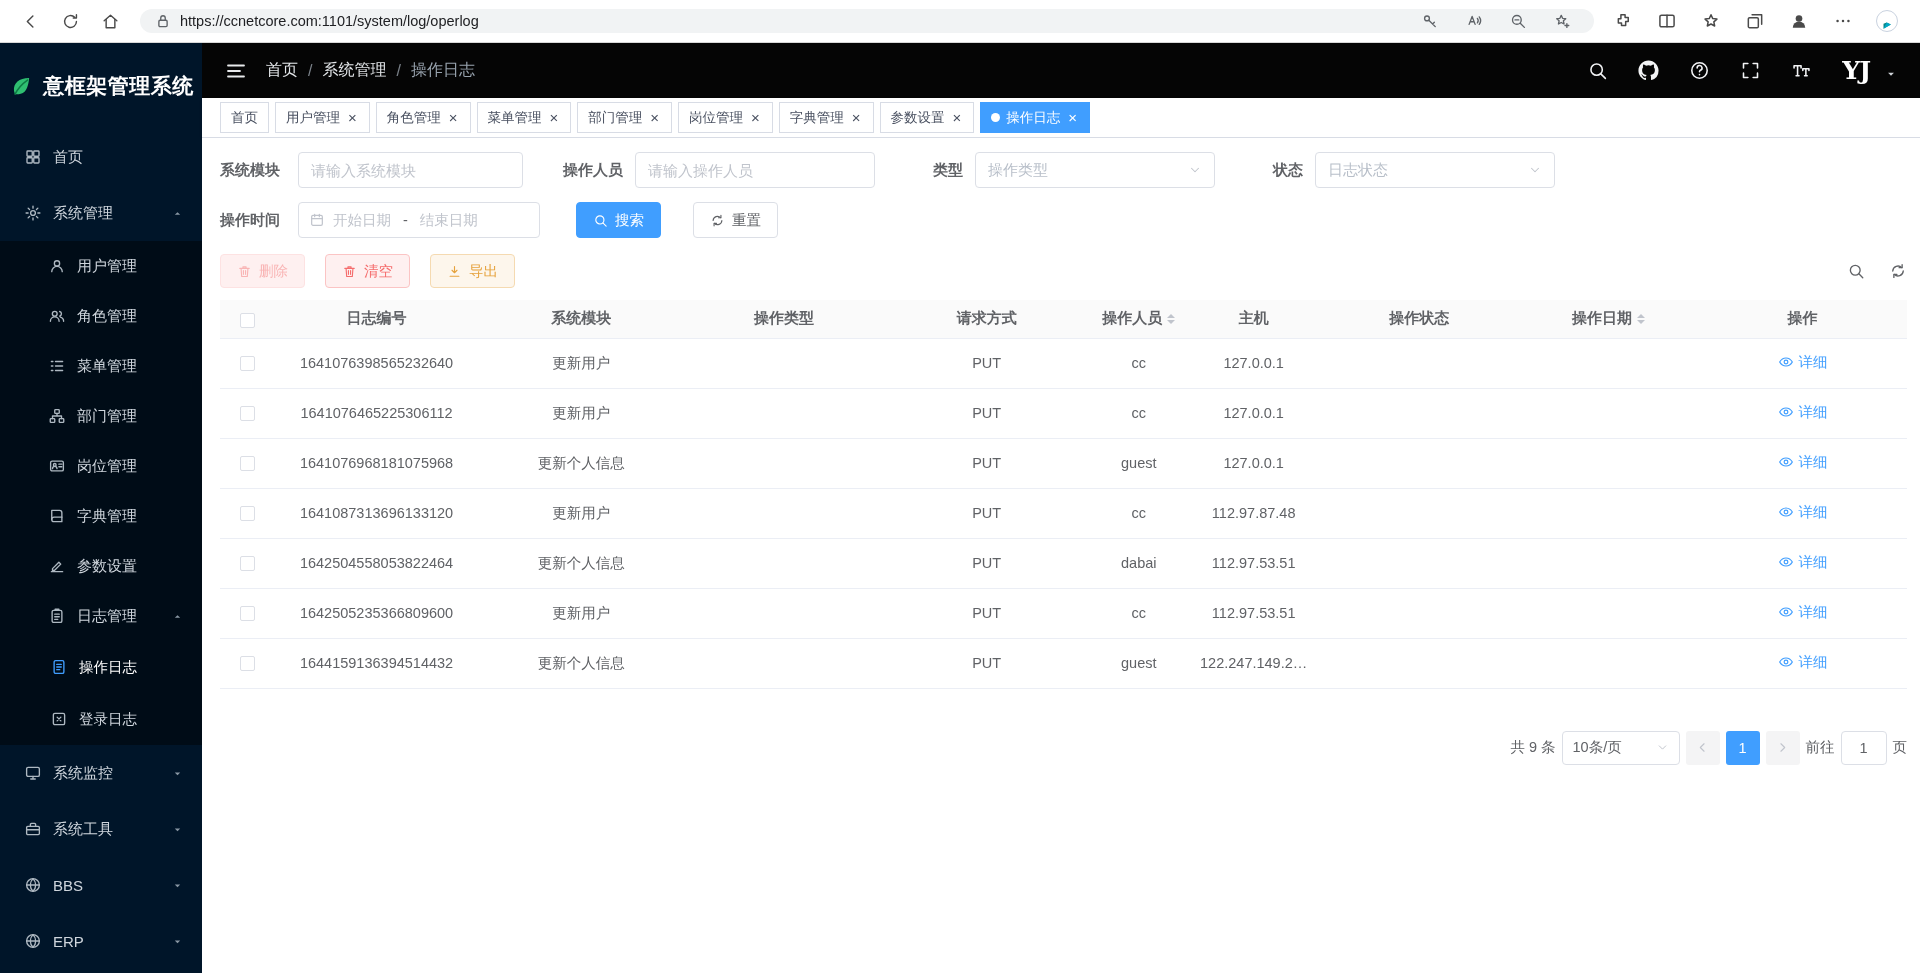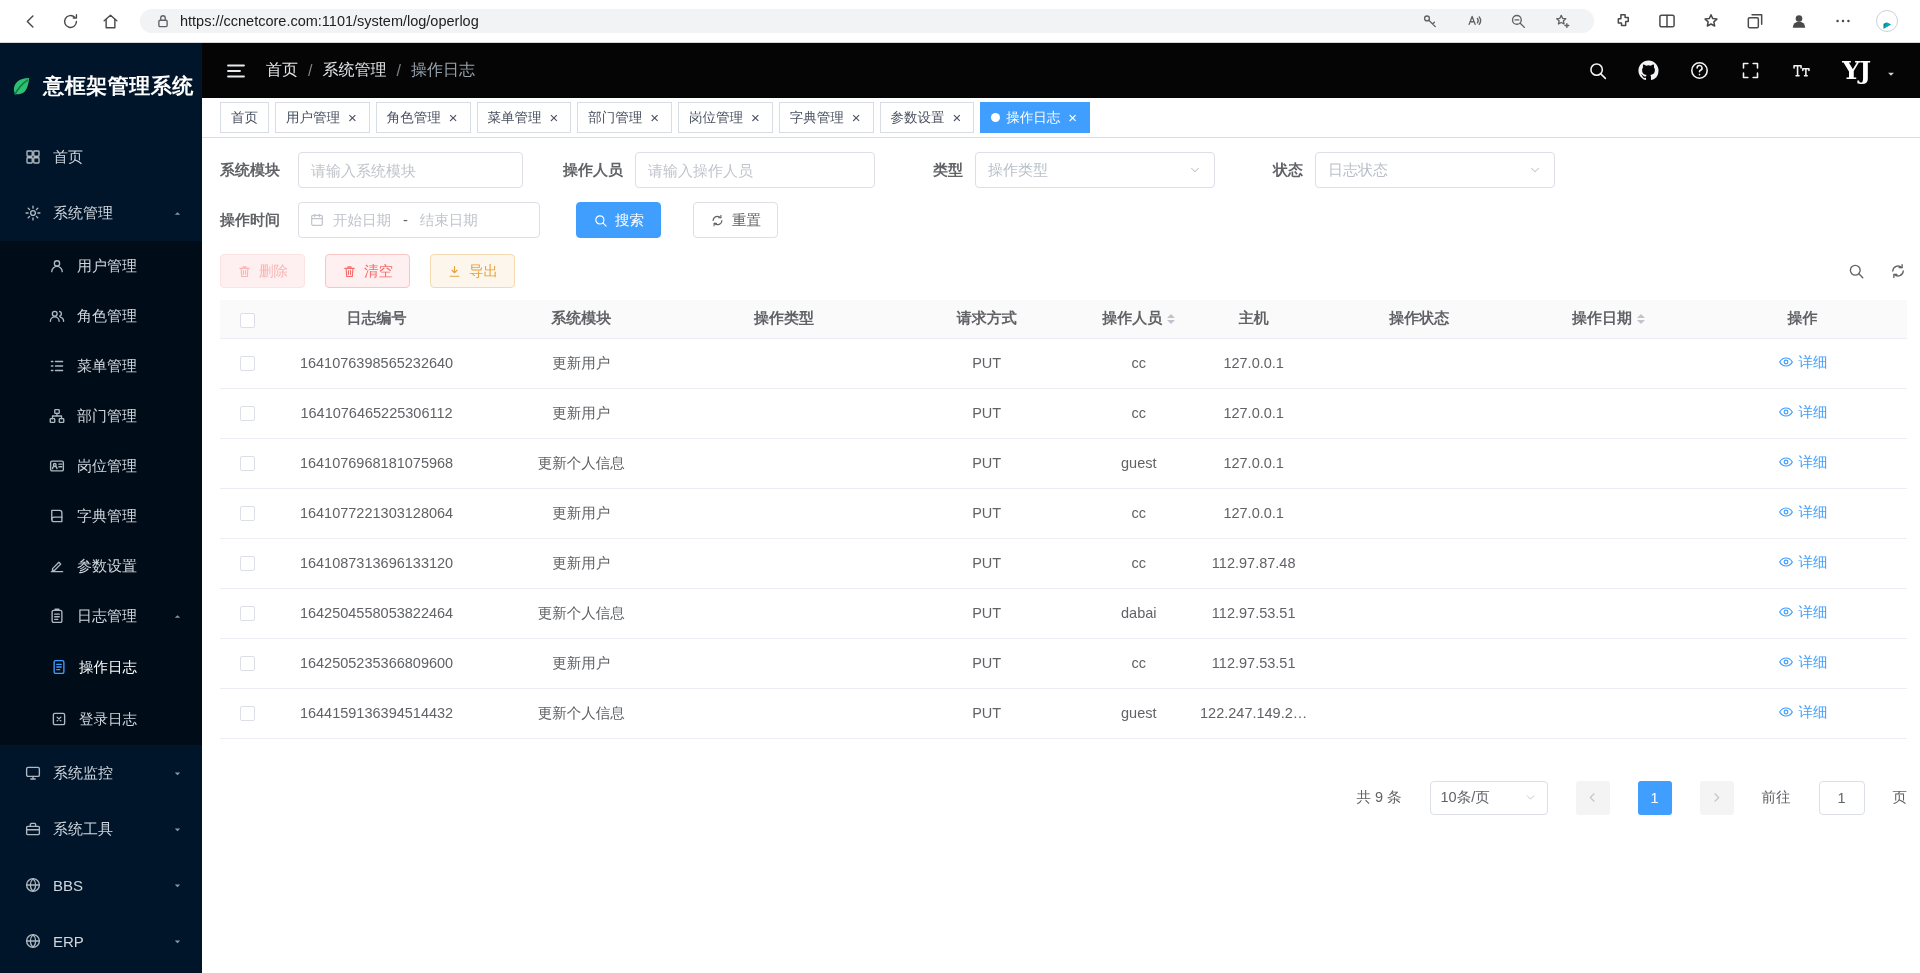--- a/index.html
+++ b/index.html
@@ -115,21 +115,21 @@
     background:#fff; display:inline-block; vertical-align:middle; cursor:pointer; }
   .sort { display:inline-flex; flex-direction:column; margin-left:5px; vertical-align:middle; cursor:pointer; }
   .sort i { width:0; height:0; display:block; }
   .s-up { border:4.5px solid transparent; border-bottom-color:#c0c4cc; margin-bottom:2px; }
   .s-down { border:4.5px solid transparent; border-top-color:#c0c4cc; }
   .detail-link { color:#409eff; display:inline-flex; align-items:center; gap:5px; cursor:pointer;
     font-size:14.5px; }
   .detail-link .ic { width:16px; height:16px; }
 
   
-  .pagination { display:flex; align-items:center; justify-content:flex-end; gap:28px;
+  .pagination { display:flex; align-items:center; justify-content:flex-end; gap:6px;
     margin-top:42px; font-size:14.5px; color:#606266; }
   .pgsize { height:34px; width:118px; border:1px solid #dcdfe6; border-radius:4px;
     display:flex; align-items:center; padding:0 10px; cursor:pointer; color:#606266; }
   .pgsize .ic { width:13px; height:13px; margin-left:auto; color:#c0c4cc; }
   .pg-btn { width:34px; height:34px; border:none; border-radius:3px; background:#f4f4f5;
     display:flex; align-items:center; justify-content:center; color:#c0c4cc; cursor:pointer; }
   .pg-btn .ic { width:15px; height:15px; }
   .pg-num { width:34px; height:34px; border:none; border-radius:3px; background:#409eff;
     color:#fff; font-size:14.5px; cursor:pointer; }
   .goto-input { width:46px; height:34px; border:1px solid #dcdfe6; border-radius:4px;
@@ -740,40 +740,20 @@
                     <svg viewBox="0 0 24 24" fill="none" stroke="currentColor" stroke-width="1.8" stroke-linecap="round" stroke-linejoin="round">
                       <path d="M2.5 12S6 6 12 6s9.5 6 9.5 6-3.5 6-9.5 6-9.5-6-9.5-6z"></path>
                       <circle cx="12" cy="12" r="2.8"></circle>
                     </svg>
                   </span>
                   <span>详细</span>
                 </a></td>
             </tr>
             <tr>
               <td><span class="checkbox"></span></td>
-              <td>1641077221303128064</td>
-              <td>更新用户</td>
-              <td></td>
-              <td>PUT</td>
-              <td>cc</td>
-              <td>127.0.0.1</td>
-              <td></td>
-              <td></td>
-              <td><a class="detail-link">
-                  <span class="ic ">
-                    <svg viewBox="0 0 24 24" fill="none" stroke="currentColor" stroke-width="1.8" stroke-linecap="round" stroke-linejoin="round">
-                      <path d="M2.5 12S6 6 12 6s9.5 6 9.5 6-3.5 6-9.5 6-9.5-6-9.5-6z"></path>
-                      <circle cx="12" cy="12" r="2.8"></circle>
-                    </svg>
-                  </span>
-                  <span>详细</span>
-                </a></td>
-            </tr>
-            <tr>
-              <td><span class="checkbox"></span></td>
               <td>1641087313696133120</td>
               <td>更新用户</td>
               <td></td>
               <td>PUT</td>
               <td>cc</td>
               <td>112.97.87.48</td>
               <td></td>
               <td></td>
               <td><a class="detail-link">
                   <span class="ic ">

